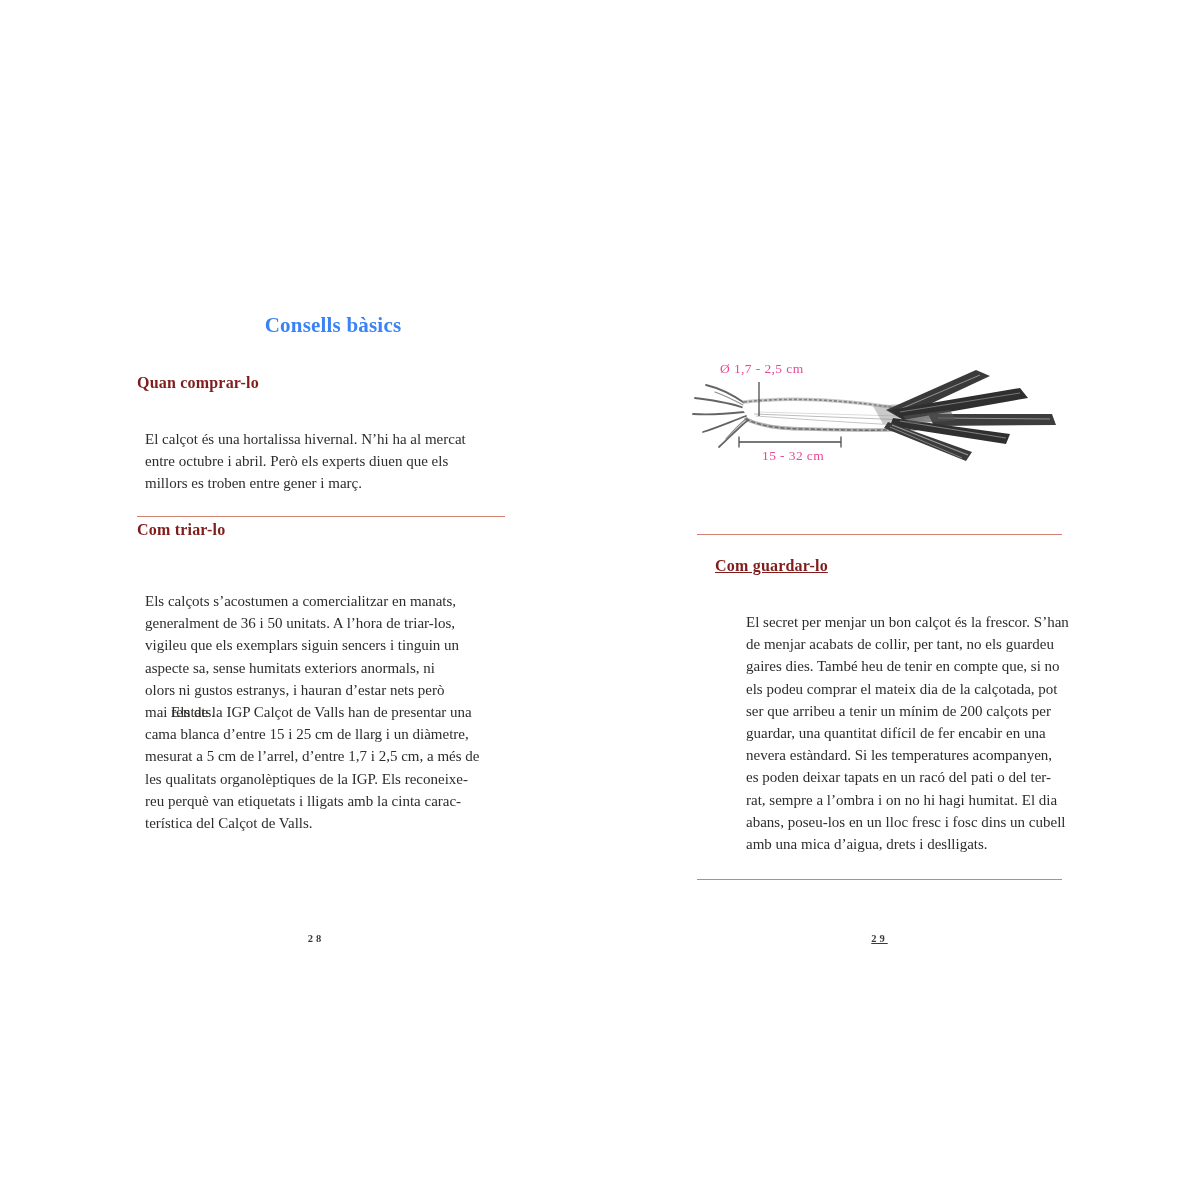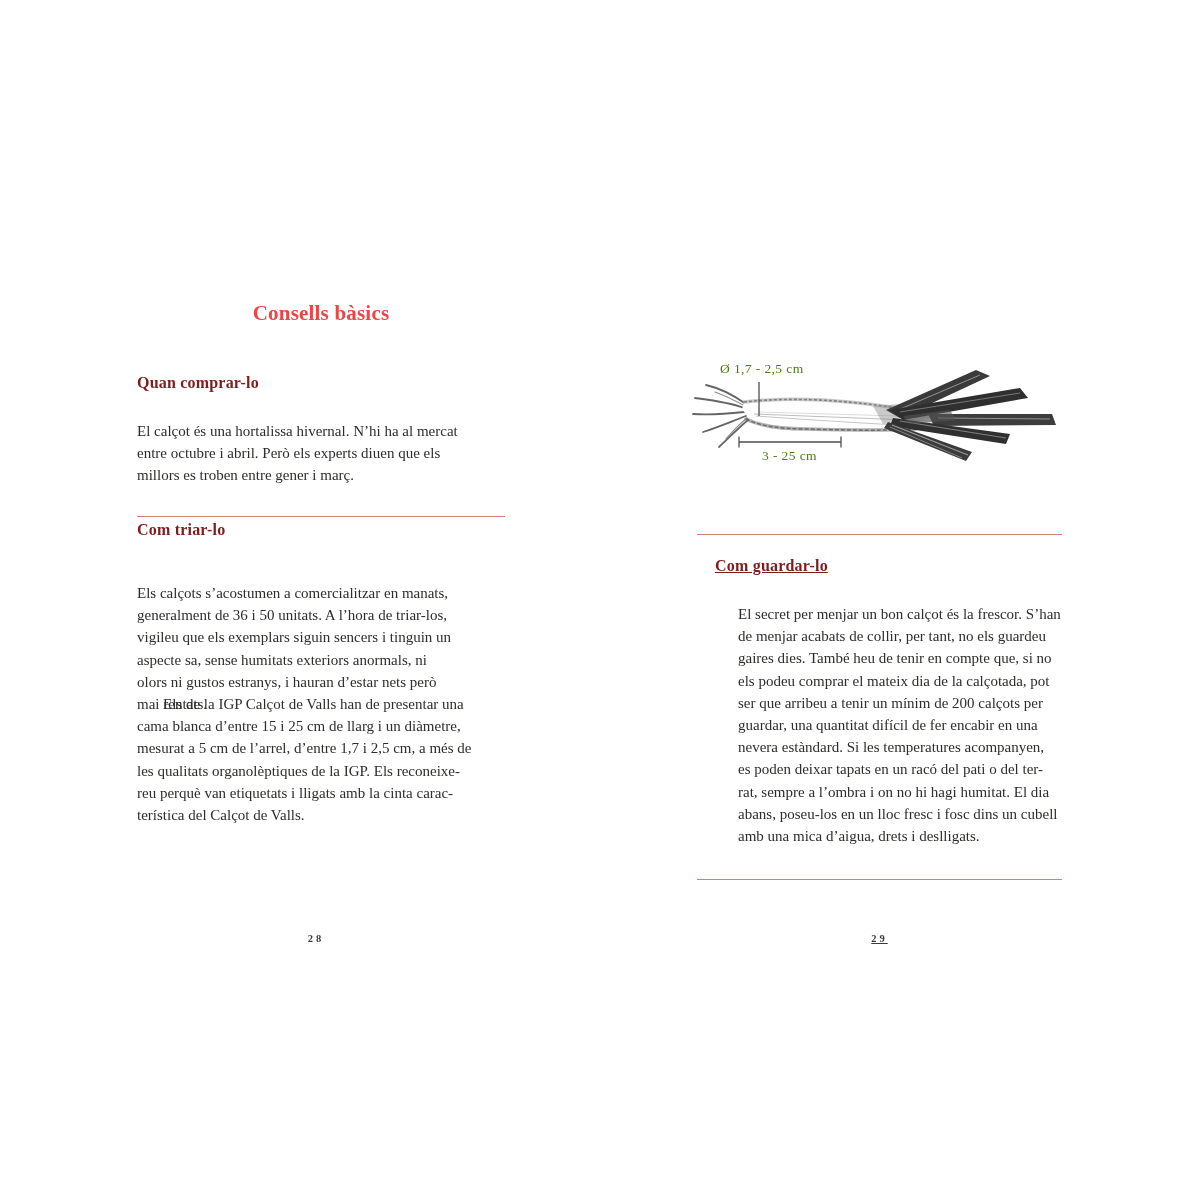--- a/index.html
+++ b/index.html
@@ -10,56 +10,56 @@
     background: #ffffff;
     font-family: "Liberation Serif", serif;
     color: #2e2d2b;
     overflow: hidden;
   }
   .abs { position: absolute; }
 
   .chapter-title {
     font-size: 21px;
     font-weight: bold;
-    color: #ef4444;
+    color: #3b82f6;
     text-align: center;
     letter-spacing: 0.2px;
-    margin: 0;
+    margin: 12px;
   }
   .sec-heading {
     font-size: 16px;
     font-weight: bold;
     color: #7f1d1d;
     letter-spacing: 0.2px;
     margin: 0;
   }
   .body-text {
     font-size: 15px;
     line-height: 22.2px;
     white-space: pre;
     color: #2e2d2b;
-    margin: 0;
+    margin: 8px;
   }
   .body-text.indent { text-indent: 26px; }
   .rule {
     border: none;
     border-top: 1.5px solid #d08273;
     margin: 0;
     height: 0;
   }
   .pagenum {
     font-size: 10.5px;
     font-weight: bold;
     letter-spacing: 3px;
     color: #3a3a3a;
     text-align: center;
   }
   .dim-label {
     font-size: 13.5px;
-    color: #4d7c0f;
+    color: #ec4899;
     letter-spacing: 0.4px;
     white-space: nowrap;
   }
 </style>
 </head>
 <body>
 
 <div class="canvas">
 
   <div>
@@ -92,21 +92,21 @@
 
     <div class="abs pagenum" style="left:132px; top:933px; width:368px;">28</div>
   </div>
 
   <div>
 
     <div class="abs" style="left:688px; top:358px; width:374px; height:114px;">
 
       <span class="abs dim-label" style="left:32px; top:3px;">Ø 1,7 - 2,5 cm</span>
 
-      <span class="abs dim-label" style="left:74px; top:90px;">3 - 25 cm</span>
+      <span class="abs dim-label" style="left:74px; top:90px;">15 - 32 cm</span>
 
       <svg class="abs" style="left:0; top:0;" width="374" height="114" viewBox="0 0 374 114">
 
         <g fill="none" stroke="#4a4a4a" stroke-width="1.8" stroke-linecap="round" opacity="0.85">
           <path d="M58,46 C44,36 31,30 18,27"></path>
           <path d="M56,50 C40,44 22,42 7,40"></path>
           <path d="M56,54 C38,56 20,57 5,56"></path>
           <path d="M58,58 C42,64 28,70 15,74"></path>
           <path d="M60,62 C48,72 41,80 31,89"></path>
           <path d="M57,48 C46,42 38,38 27,34" stroke="#7a7a7a" stroke-width="1.2"></path>

